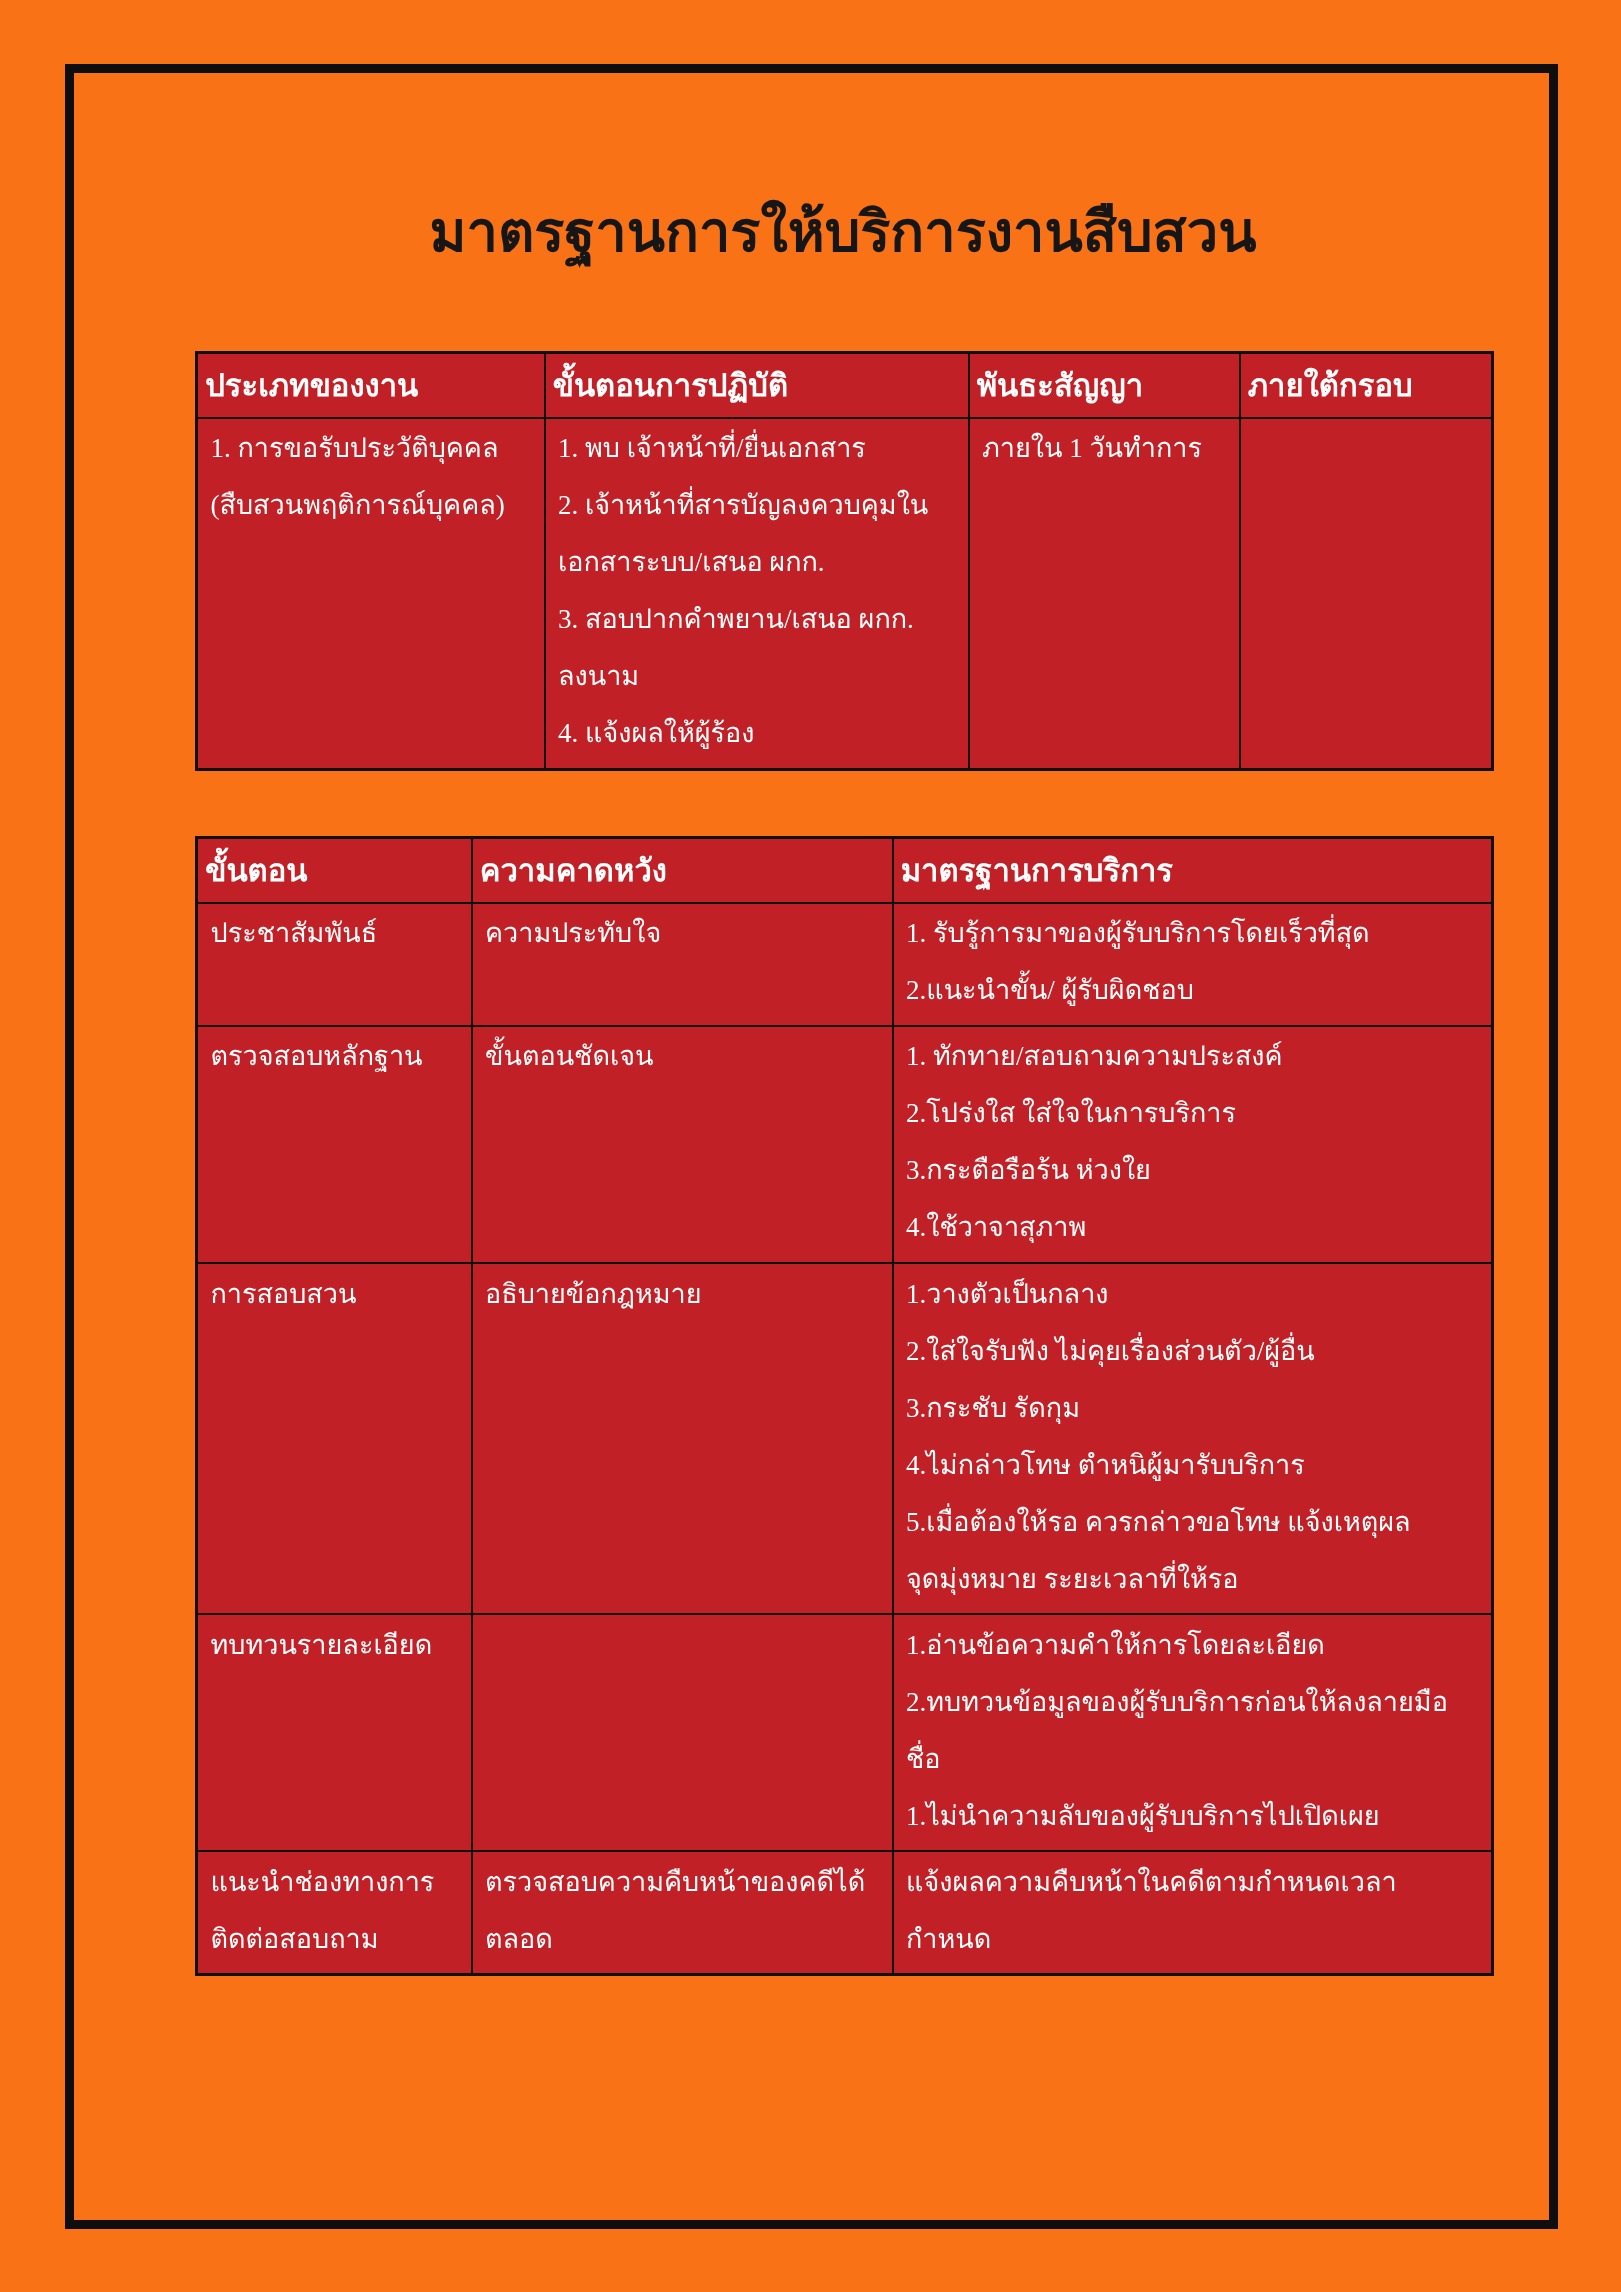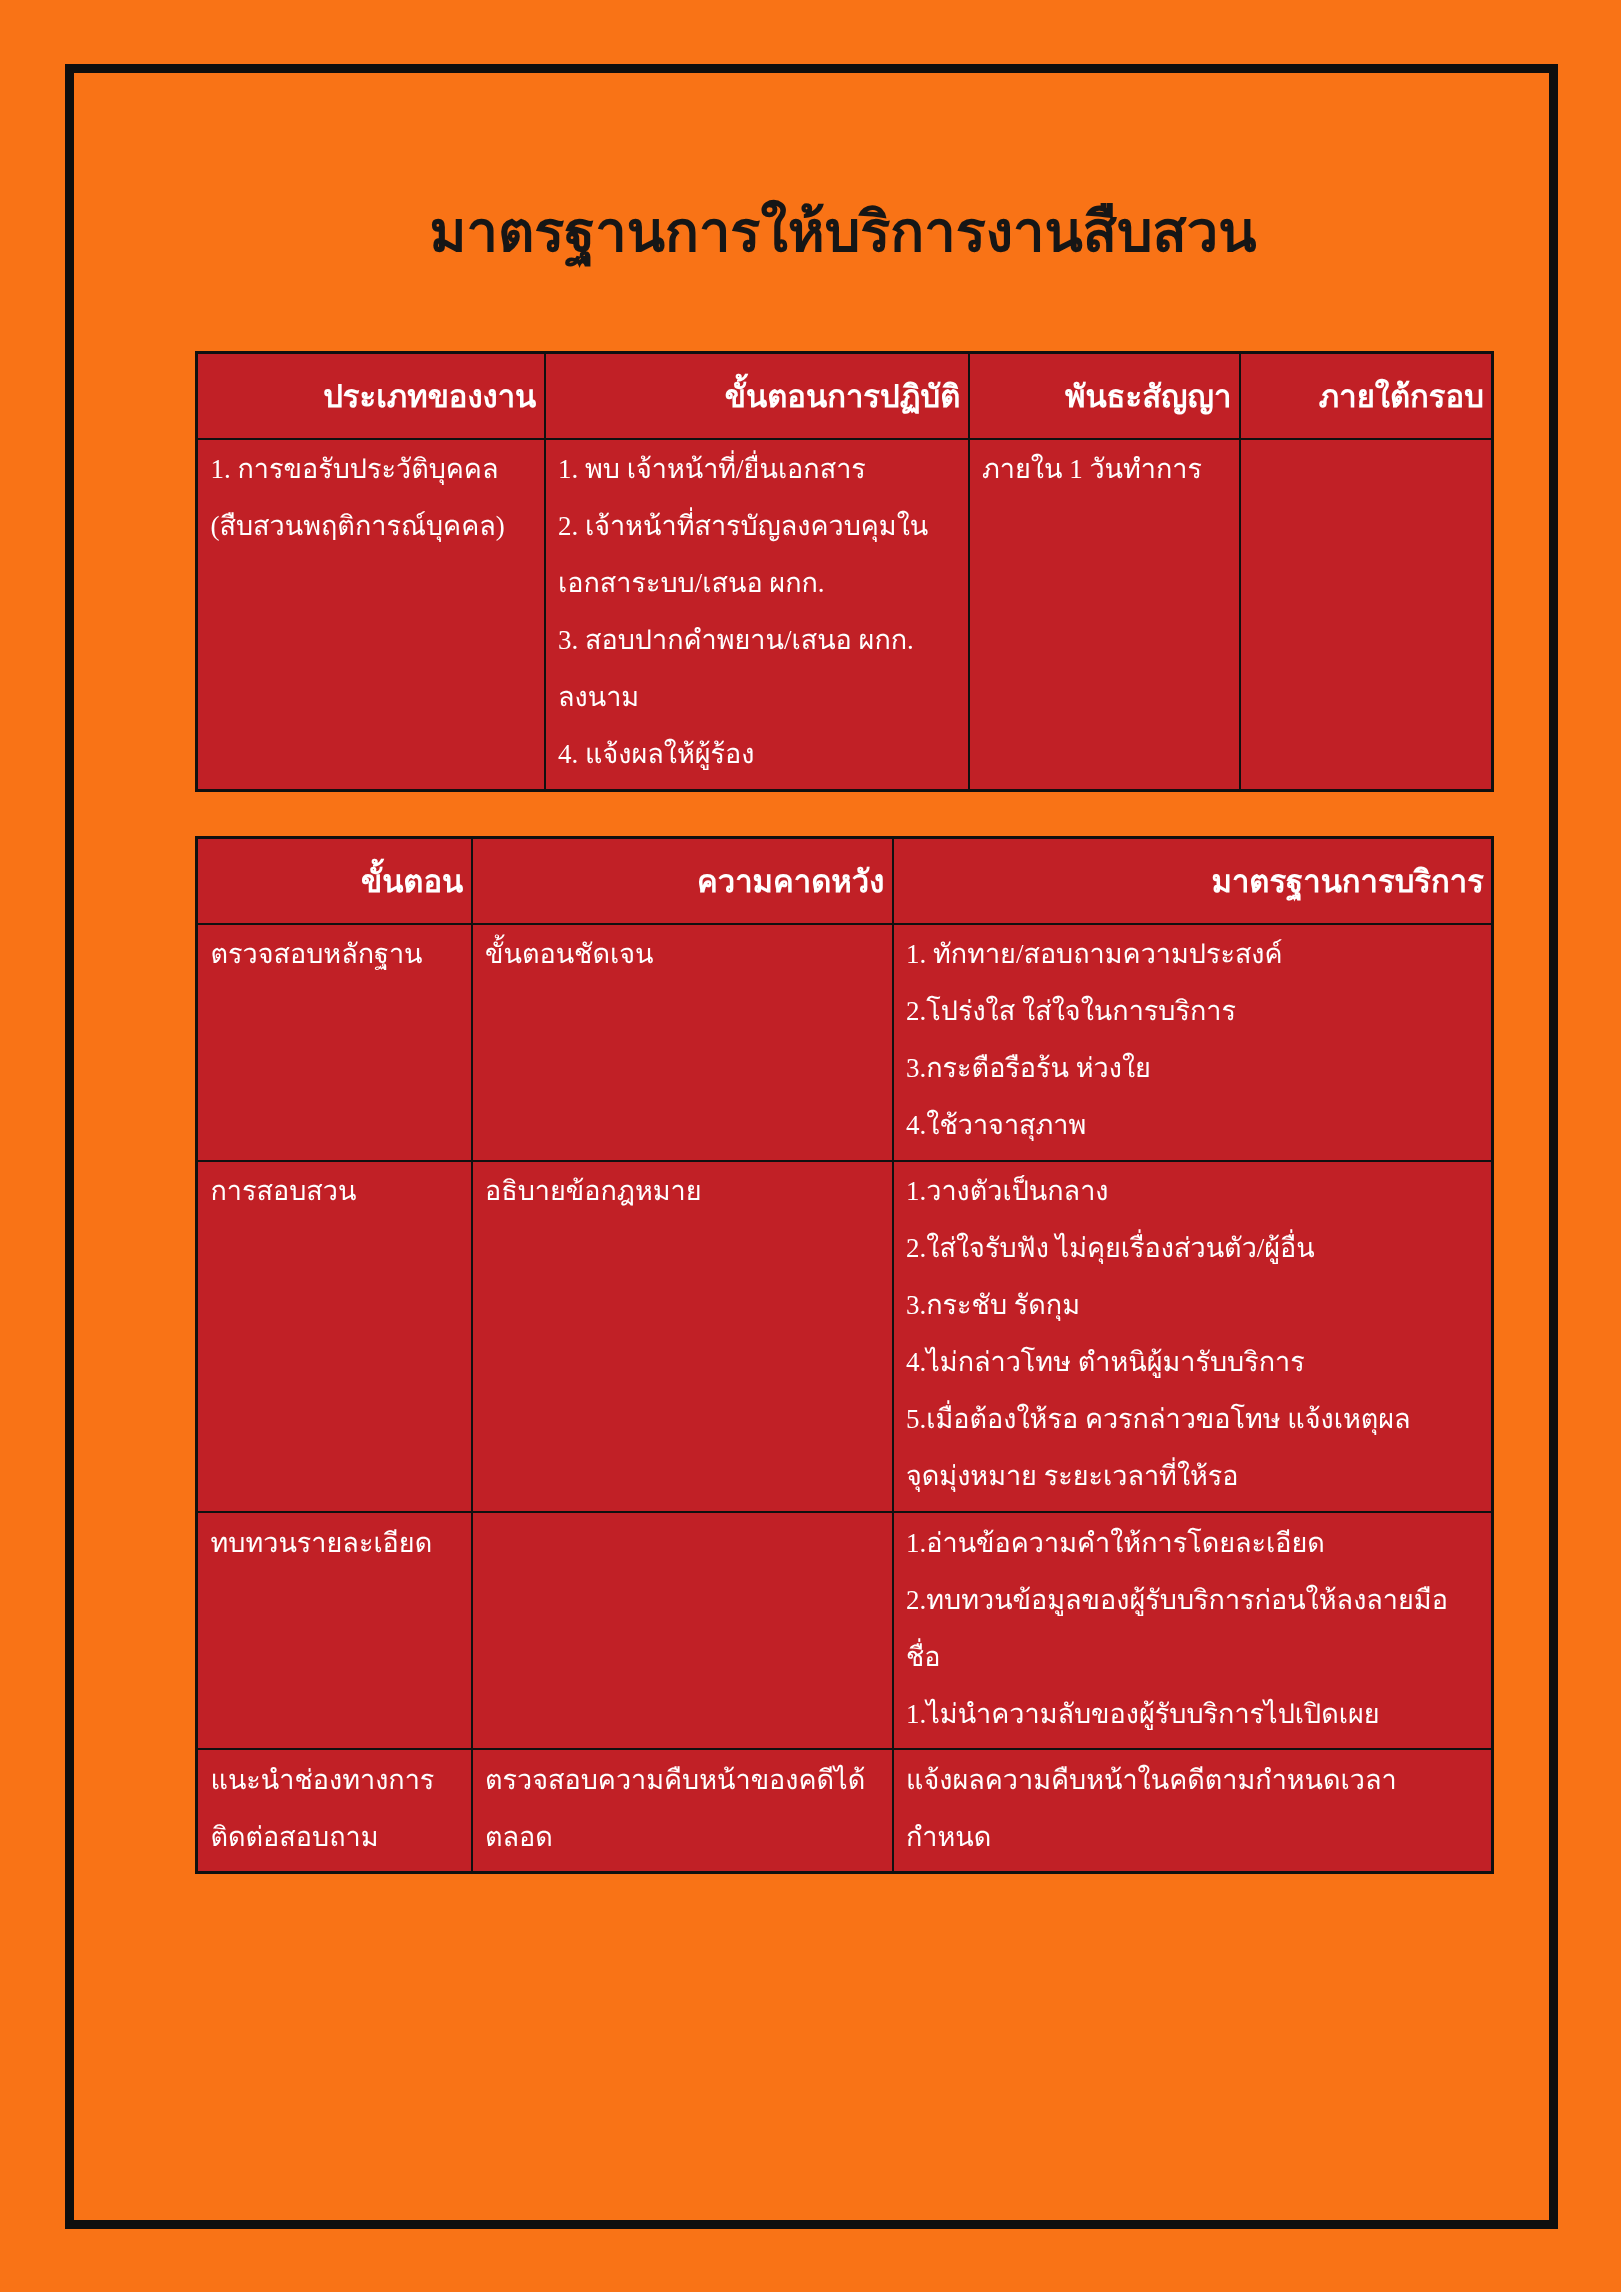--- a/index.html
+++ b/index.html
@@ -42,23 +42,23 @@
   .t1 { left: 195px; top: 351px; width: 1296px; }
   .t2 { left: 195px; top: 836px; width: 1296px; }
   .doc-table th, .doc-table td {
     border: 2.7px solid #101010;
     color: #ffffff;
     overflow: hidden;
   }
   .doc-table th {
     font-weight: bold;
     font-size: 31px;
-    text-align: right;
+    text-align: left;
     vertical-align: middle;
-    height: 86px;
+    height: 65px;
     padding: 0 7.2px;
   }
   .doc-table td {
     font-size: 27px;
     line-height: 57px;
     vertical-align: top;
     text-align: left;
     padding: 1.8px 12.5px 5.4px 12.5px;
     white-space: pre-line;
   }
@@ -115,20 +115,26 @@
       <col style="width:600px">
     </colgroup>
     <thead>
       <tr>
         <th>ขั้นตอน</th>
         <th>ความคาดหวัง</th>
         <th>มาตรฐานการบริการ</th>
       </tr>
     </thead>
     <tbody>
+      <tr class="r1">
+        <td>ประชาสัมพันธ์</td>
+        <td>ความประทับใจ</td>
+        <td>1. รับรู้การมาของผู้รับบริการโดยเร็วที่สุด
+2.แนะนำขั้น/ ผู้รับผิดชอบ</td>
+      </tr>
       <tr class="r2">
         <td>ตรวจสอบหลักฐาน</td>
         <td>ขั้นตอนชัดเจน</td>
         <td>1. ทักทาย/สอบถามความประสงค์
 2.โปร่งใส ใส่ใจในการบริการ
 3.กระตือรือร้น ห่วงใย
 4.ใช้วาจาสุภาพ</td>
       </tr>
       <tr class="r3">
         <td>การสอบสวน</td>

